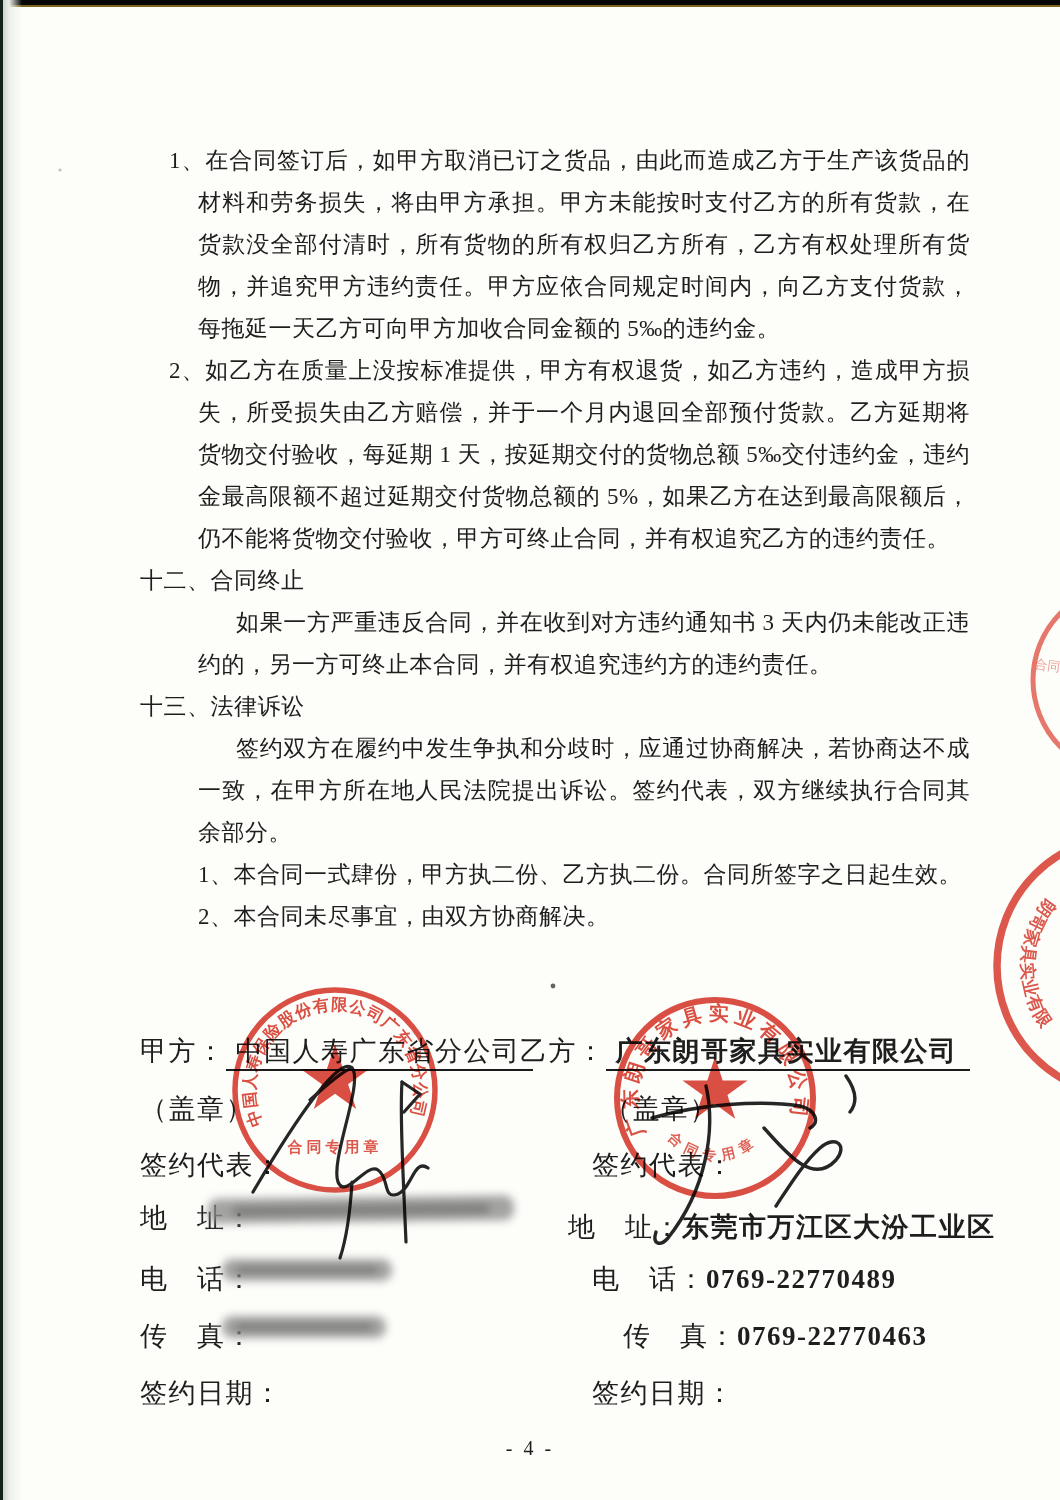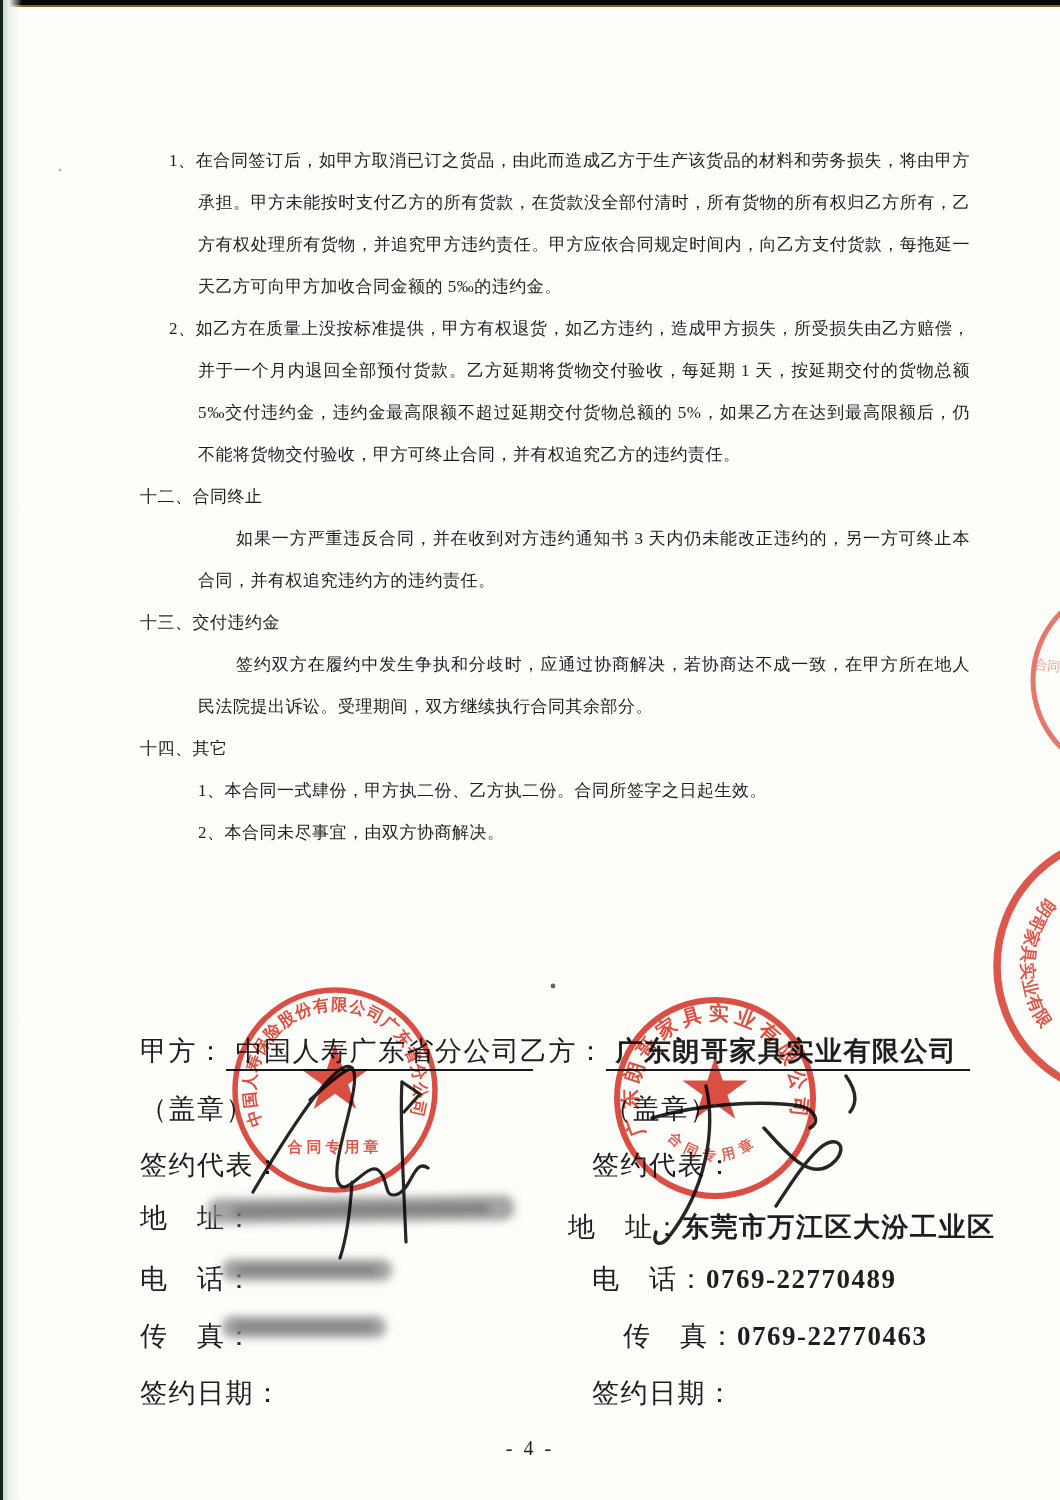--- a/index.html
+++ b/index.html
@@ -2,21 +2,21 @@
 <html><head>
 <meta charset="utf-8">
 <style>
   html,body{margin:0;padding:0;background:#ffffff;}
   .page{position:relative;width:1060px;height:1500px;background:#fdfdfa;overflow:hidden;
         font-family:"Liberation Serif","DejaVu Serif",serif;color:#1e1e1e;}
   .edge-top{position:absolute;top:0;left:0;right:0;height:10px;z-index:9;
         background:linear-gradient(to bottom,#060606 0 5px,#7c6520 5px 7px,rgba(124,101,32,0) 7px);}
   .edge-left{position:absolute;top:0;left:0;bottom:0;width:22px;z-index:9;
         background:linear-gradient(to right,#13241b 0 3px,#c9d6ca 3px,#ecf1ea 9px,rgba(236,241,234,0) 100%);}
-  .body-text{position:absolute;left:140px;top:140px;width:830px;font-size:17px;line-height:42px;
+  .body-text{position:absolute;left:140px;top:140px;width:830px;font-size:23px;line-height:42px;
         text-align:justify;letter-spacing:.5px;z-index:1;}
   .body-text p{margin:0;}
   .clause{padding-left:58px;text-indent:-29px;}
   .sec-head{padding-left:0;}
   .sec-para{padding-left:58px;text-indent:38px;}
   .sec-item{padding-left:58px;}
   .sig-row{position:absolute;font-size:27px;letter-spacing:1.5px;white-space:nowrap;z-index:2;}
   .uline{border-bottom:2px solid #1b1b1b;padding:0 12px 3px 10px;}
   .b{font-weight:bold;}
   .redact{position:absolute;background:#8d8d8d;filter:blur(4px);border-radius:10px;opacity:.8;z-index:5;}
@@ -32,23 +32,22 @@
 <div class="page">
 
   <div class="edge-top"></div>
   <div class="edge-left"></div>
 
   <div class="body-text">
     <p class="clause"><span>1、</span><span>在合同签订后，如甲方取消已订之货品，由此而造成乙方于生产该货品的材料和劳务损失，将由甲方承担。甲方未能按时支付乙方的所有货款，在货款没全部付清时，所有货物的所有权归乙方所有，乙方有权处理所有货物，并追究甲方违约责任。甲方应依合同规定时间内，向乙方支付货款，每拖延一天乙方可向甲方加收合同金额的 5‰的违约金。</span></p>
     <p class="clause"><span>2、</span><span>如乙方在质量上没按标准提供，甲方有权退货，如乙方违约，造成甲方损失，所受损失由乙方赔偿，并于一个月内退回全部预付货款。乙方延期将货物交付验收，每延期 1 天，按延期交付的货物总额 5‰交付违约金，违约金最高限额不超过延期交付货物总额的 5%，如果乙方在达到最高限额后，仍不能将货物交付验收，甲方可终止合同，并有权追究乙方的违约责任。</span></p>
     <p class="sec-head">十二、合同终止</p>
     <p class="sec-para">如果一方严重违反合同，并在收到对方违约通知书 3 天内仍未能改正违约的，另一方可终止本合同，并有权追究违约方的违约责任。</p>
-    <p class="sec-head">十三、交付违约金</p>
-    <p class="sec-para">签约双方在履约中发生争执和分歧时，应通过协商解决，若协商达不成一致，在甲方所在地人民法院提出诉讼。受理期间，双方继续执行合同其余部分。</p>
-    <p class="sec-head">十四、其它</p>
+    <p class="sec-head">十三、法律诉讼</p>
+    <p class="sec-para">签约双方在履约中发生争执和分歧时，应通过协商解决，若协商达不成一致，在甲方所在地人民法院提出诉讼。签约代表，双方继续执行合同其余部分。</p>
     <p class="sec-item">1、本合同一式肆份，甲方执二份、乙方执二份。合同所签字之日起生效。</p>
     <p class="sec-item">2、本合同未尽事宜，由双方协商解决。</p>
   </div>
 
   <div class="sig-row" style="left:140px;top:1033px;"><span>甲方：</span><span class="uline">中国人寿广东省分公司</span></div>
   <div class="sig-row" style="left:140px;top:1091px;">（盖章）</div>
   <div class="sig-row" style="left:140px;top:1147px;">签约代表：</div>
   <div class="sig-row" style="left:140px;top:1200px;">地　址：</div>
   <div class="sig-row" style="left:140px;top:1261px;">电　话：</div>
   <div class="sig-row" style="left:140px;top:1318px;">传　真：</div>

